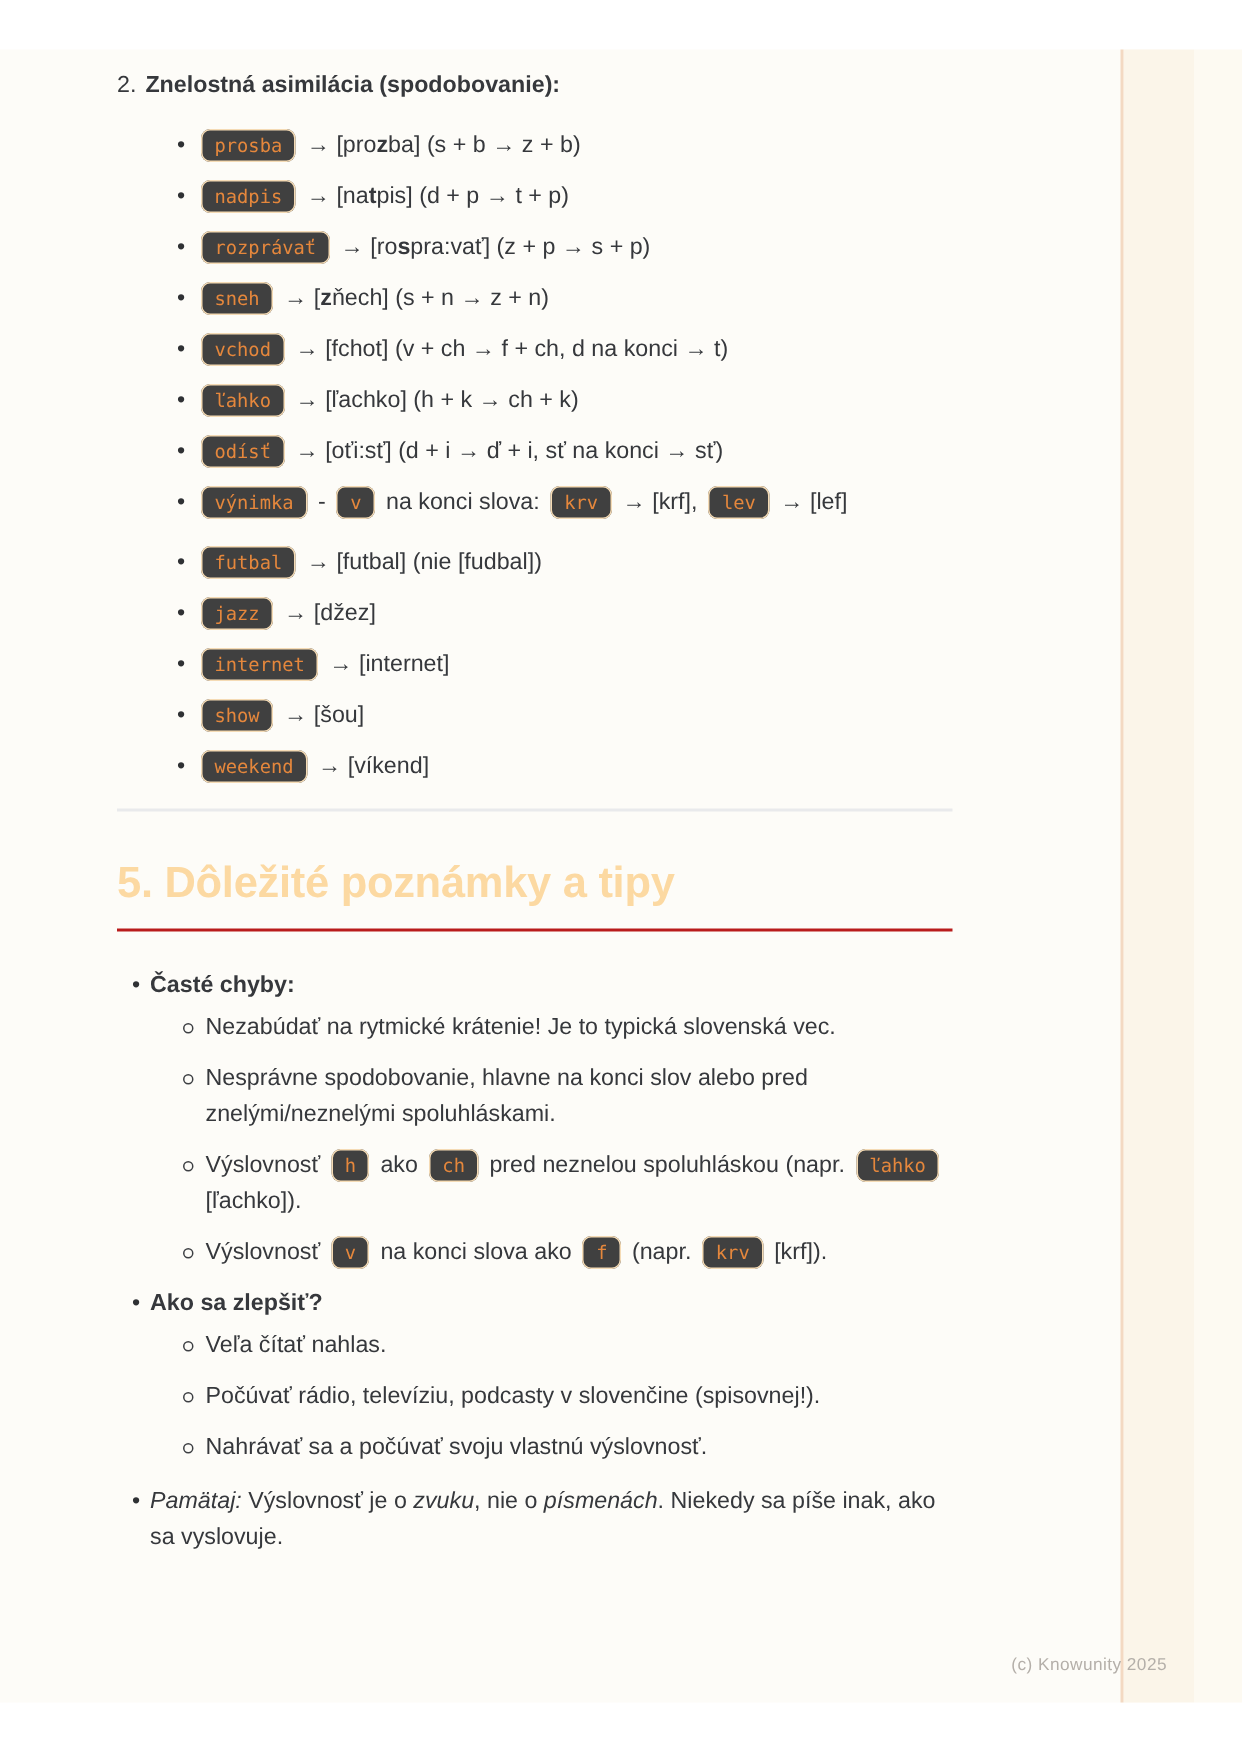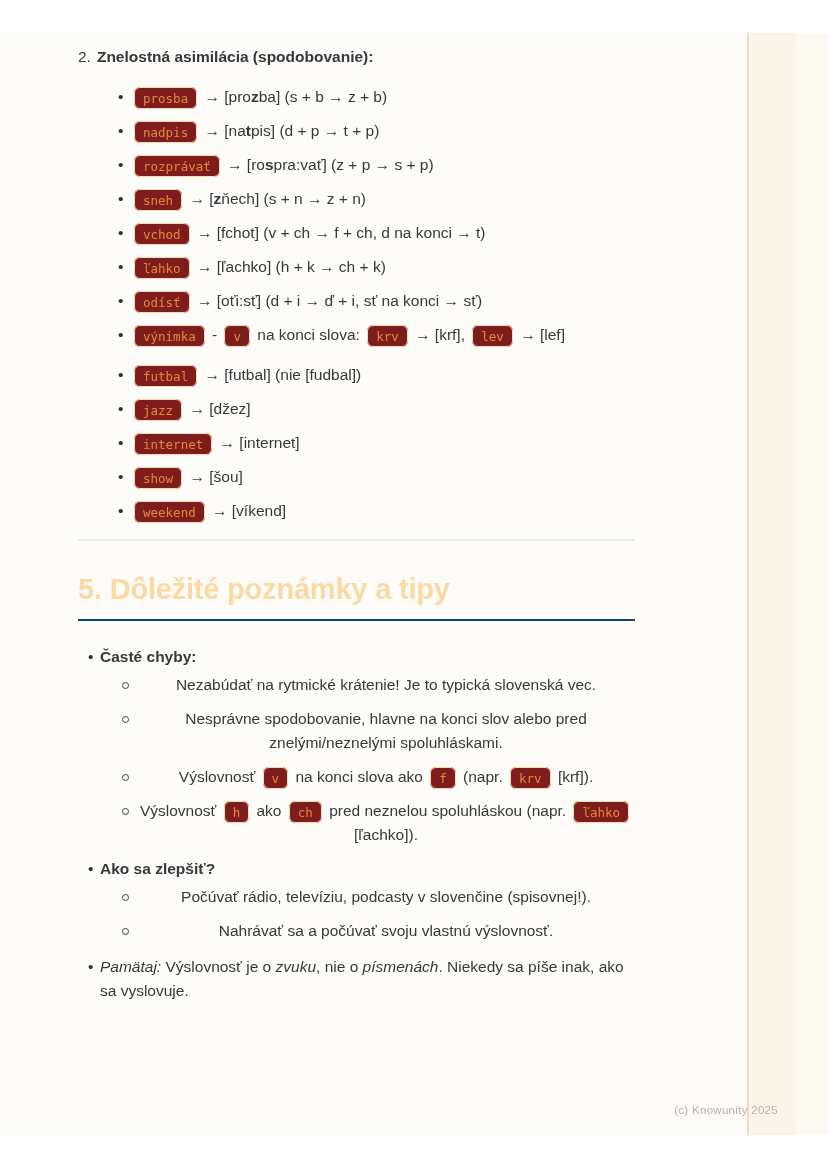--- a/index.html
+++ b/index.html
@@ -25,43 +25,43 @@
   ul { list-style:none; margin:0; }
   ul.code-list { padding:0 0 0 40px; margin:0 0 16px; }
   ul.code-list li { margin-bottom:10px; }
   .bullet-item { display:flex; align-items:flex-start; }
   .m-dot { flex:0 0 13px; width:13px; color:#2f3134; }
   .li-body { flex:1; min-width:0; }
 
   .seg-code {
     font-family:"DejaVu Sans Mono", monospace;
     font-size:12.5px; line-height:17px;
-    color:#e5873c; background:#7f1d1d;
+    color:#e5873c; background:#404040;
     border:1px solid #f5dbb5; border-radius:6px;
     padding:2.5px 8px; margin:0 3px; white-space:nowrap;
   }
   .seg-bold { font-weight:700; }
   .seg-italic { font-style:italic; }
 
   .divider { height:0; border:none; border-top:2px solid #e9eaec; margin:6px 0 0; }
 
   .big-heading {
     margin:30px 0 24px; padding-bottom:12px;
     font-size:29px; line-height:36px; font-weight:700;
-    color:#fcd9a2; border-bottom:2px solid #0c4a6e;
+    color:#fcd9a2; border-bottom:2px solid #b91c1c;
     letter-spacing:-0.2px;
   }
 
   ul.notes { padding:0 0 0 10px; }
   ul.notes > li { margin-bottom:0; }
   ul.notes .m-dot { flex:0 0 12px; width:12px; }
   .group-title { font-weight:700; }
   ul.sub { padding:0 0 0 22px; margin:4px 0 8px; }
   ul.sub li { margin-bottom:10px; }
-  .sub-item { display:flex; align-items:flex-start;text-align:center; }
+  .sub-item { display:flex; align-items:flex-start; }
   .m-circle {
     flex:0 0 auto; width:5px; height:5px;
     border:1.5px solid #3d3f43; border-radius:50%;
     margin:9px 8px 0 0;
   }
   .final-li { margin-top:2px; }
 
   .watermark {
     position:absolute; top:1103px; right:50px;
     font-size:11.5px; line-height:14px; color:#b4afa9;
@@ -154,39 +154,43 @@
                 <li class="sub-item">
                     <span class="m-circle"></span>
                     <span class="li-body"><span class="seg-plain">Nezabúdať na rytmické krátenie! Je to typická slovenská vec.</span></span>
                   </li>
                 <li class="sub-item">
                     <span class="m-circle"></span>
                     <span class="li-body"><span class="seg-plain">Nesprávne spodobovanie, hlavne na konci slov alebo pred znelými/neznelými spoluhláskami.</span></span>
                   </li>
                 <li class="sub-item">
                     <span class="m-circle"></span>
+                    <span class="li-body"><span class="seg-plain">Výslovnosť </span><span class="seg-code">h</span><span class="seg-plain"> ako </span><span class="seg-code">ch</span><span class="seg-plain"> pred neznelou spoluhláskou (napr. </span><span class="seg-code">ľahko</span><span class="seg-plain"> [ľachko]).</span></span>
+                  </li>
+                <li class="sub-item">
+                    <span class="m-circle"></span>
                     <span class="li-body"><span class="seg-plain">Výslovnosť </span><span class="seg-code">v</span><span class="seg-plain"> na konci slova ako </span><span class="seg-code">f</span><span class="seg-plain"> (napr. </span><span class="seg-code">krv</span><span class="seg-plain"> [krf]).</span></span>
-                  </li>
-                <li class="sub-item">
-                    <span class="m-circle"></span>
-                    <span class="li-body"><span class="seg-plain">Výslovnosť </span><span class="seg-code">h</span><span class="seg-plain"> ako </span><span class="seg-code">ch</span><span class="seg-plain"> pred neznelou spoluhláskou (napr. </span><span class="seg-code">ľahko</span><span class="seg-plain"> [ľachko]).</span></span>
                   </li>
               </ul>
             </span>
           </div>
         </li>
 
         <li>
           <div class="bullet-item">
             <span class="m-dot">•</span>
             <span class="li-body">
               <span class="group-title">Ako sa zlepšiť?</span>
               <ul class="sub">
                 <li class="sub-item">
                     <span class="m-circle"></span>
+                    <span class="li-body"><span class="seg-plain">Veľa čítať nahlas.</span></span>
+                  </li>
+                <li class="sub-item">
+                    <span class="m-circle"></span>
                     <span class="li-body"><span class="seg-plain">Počúvať rádio, televíziu, podcasty v slovenčine (spisovnej!).</span></span>
                   </li>
                 <li class="sub-item">
                     <span class="m-circle"></span>
                     <span class="li-body"><span class="seg-plain">Nahrávať sa a počúvať svoju vlastnú výslovnosť.</span></span>
                   </li>
               </ul>
             </span>
           </div>
         </li>

